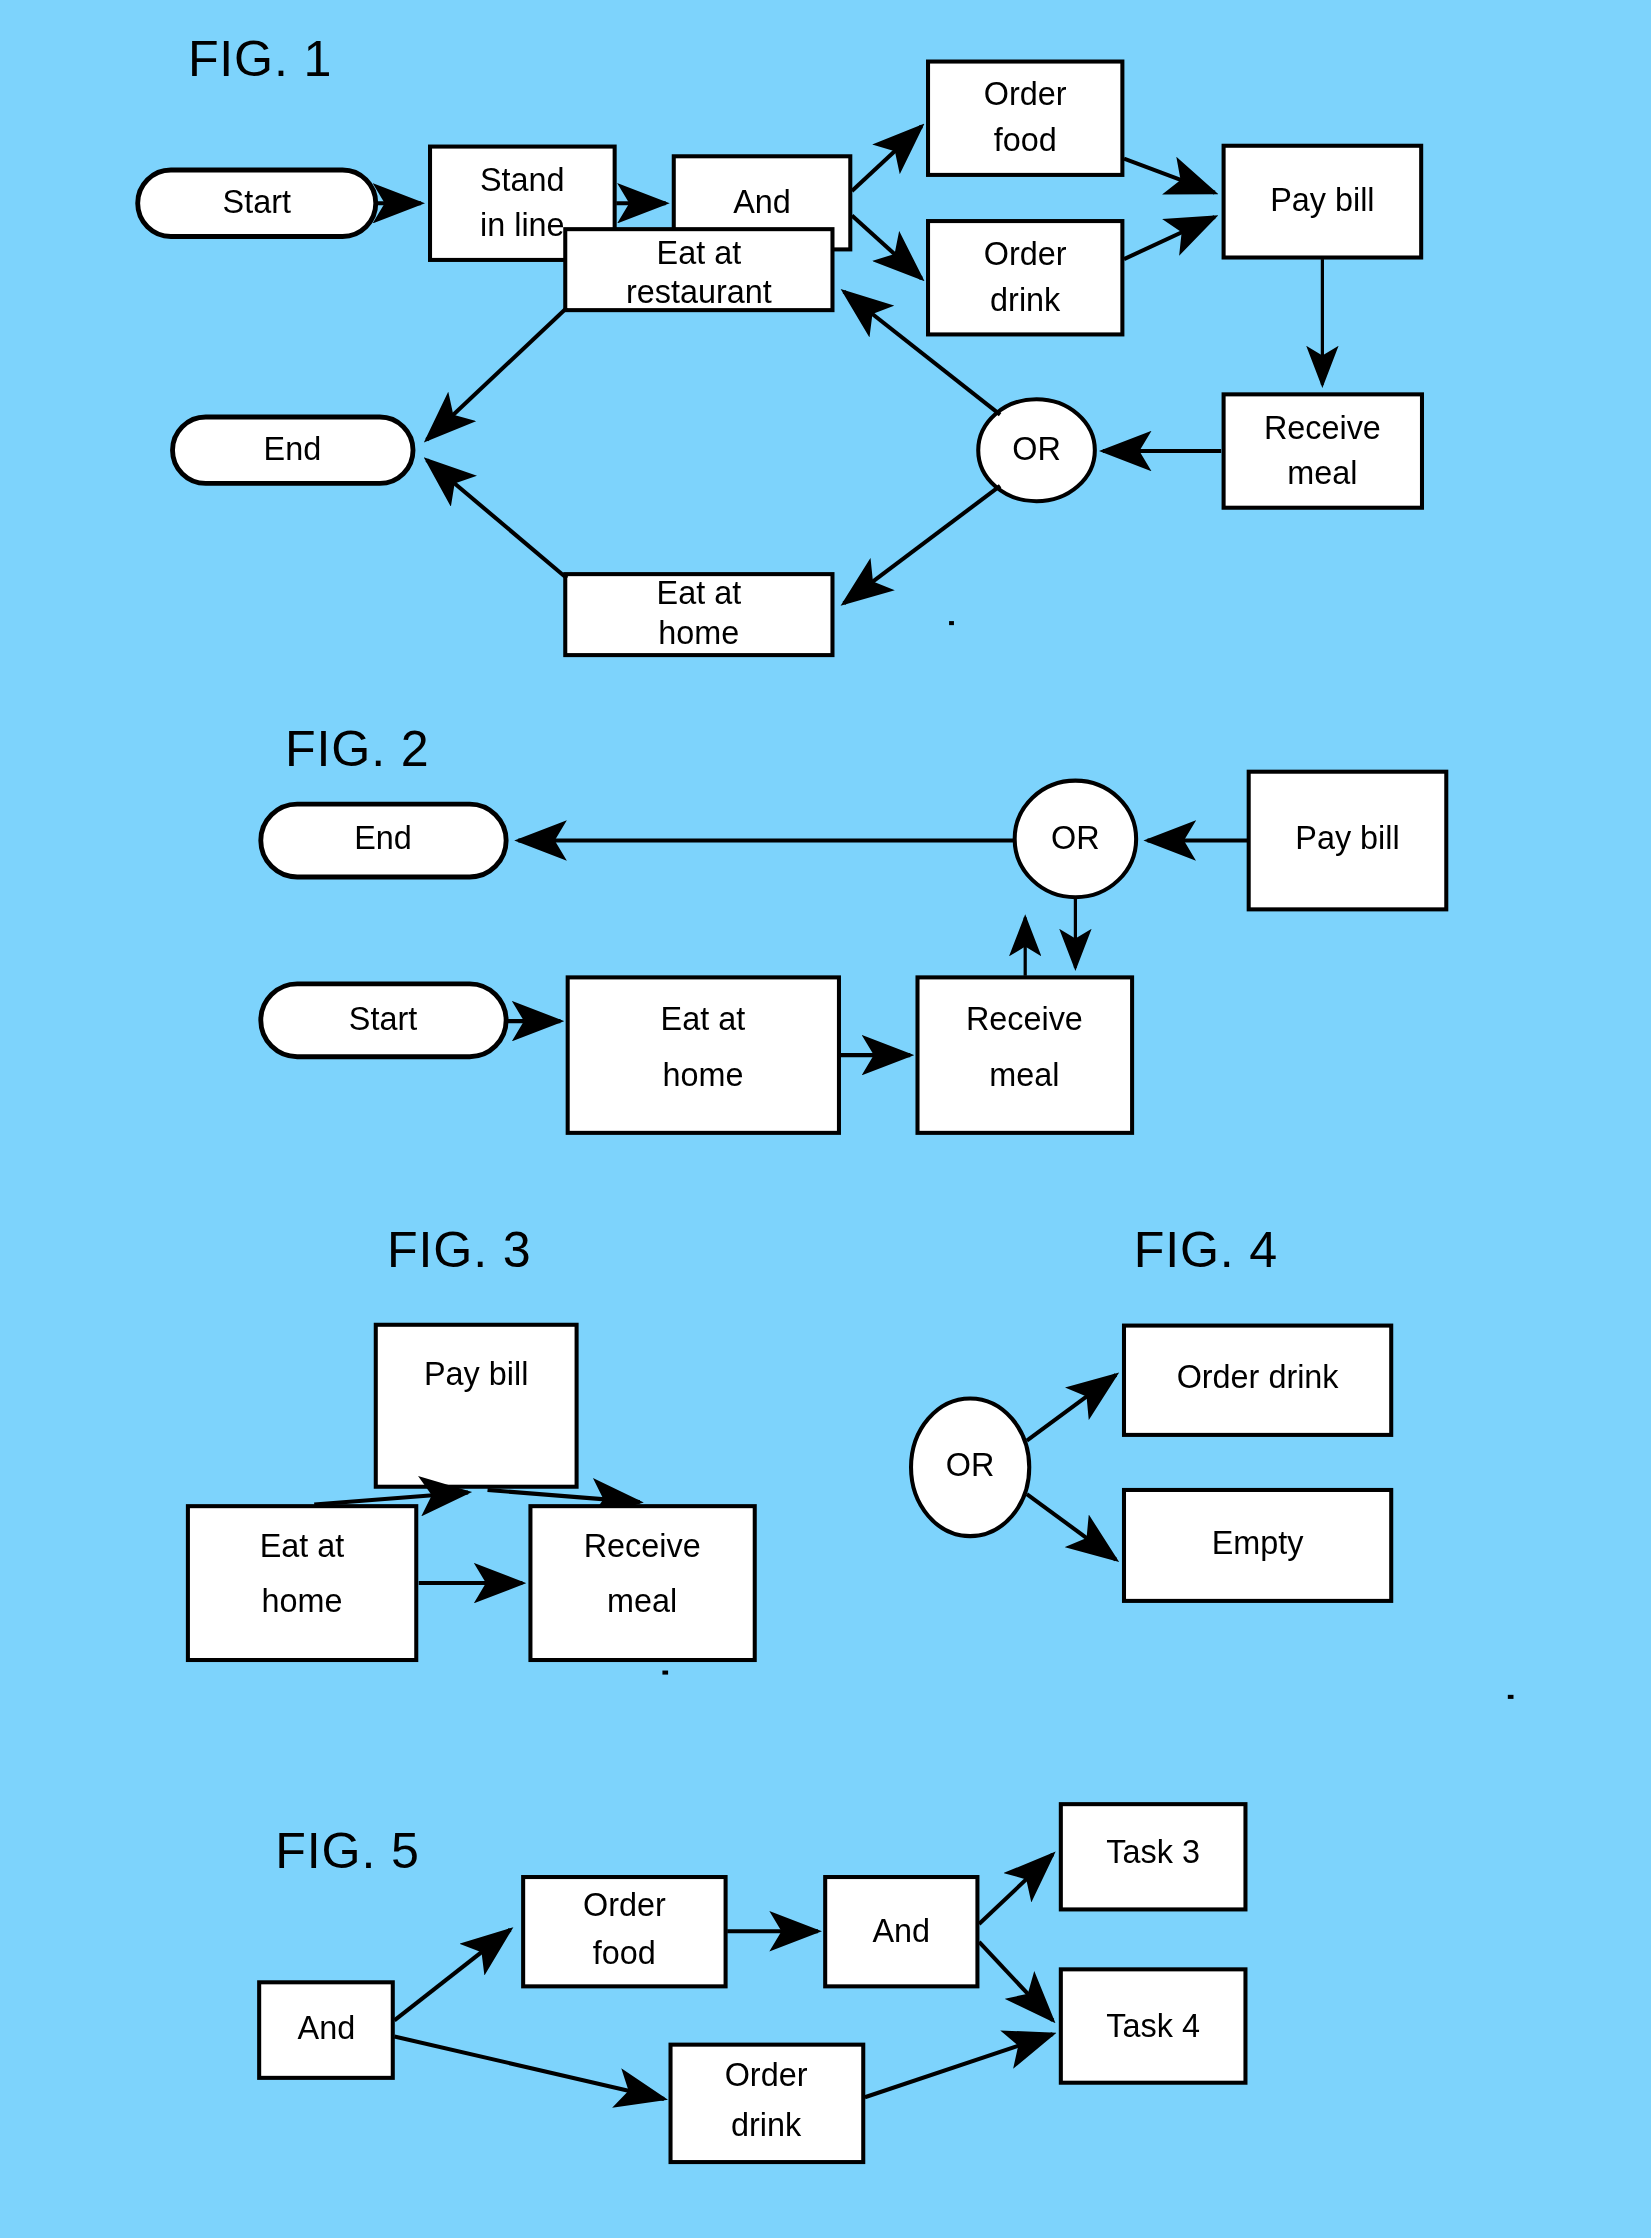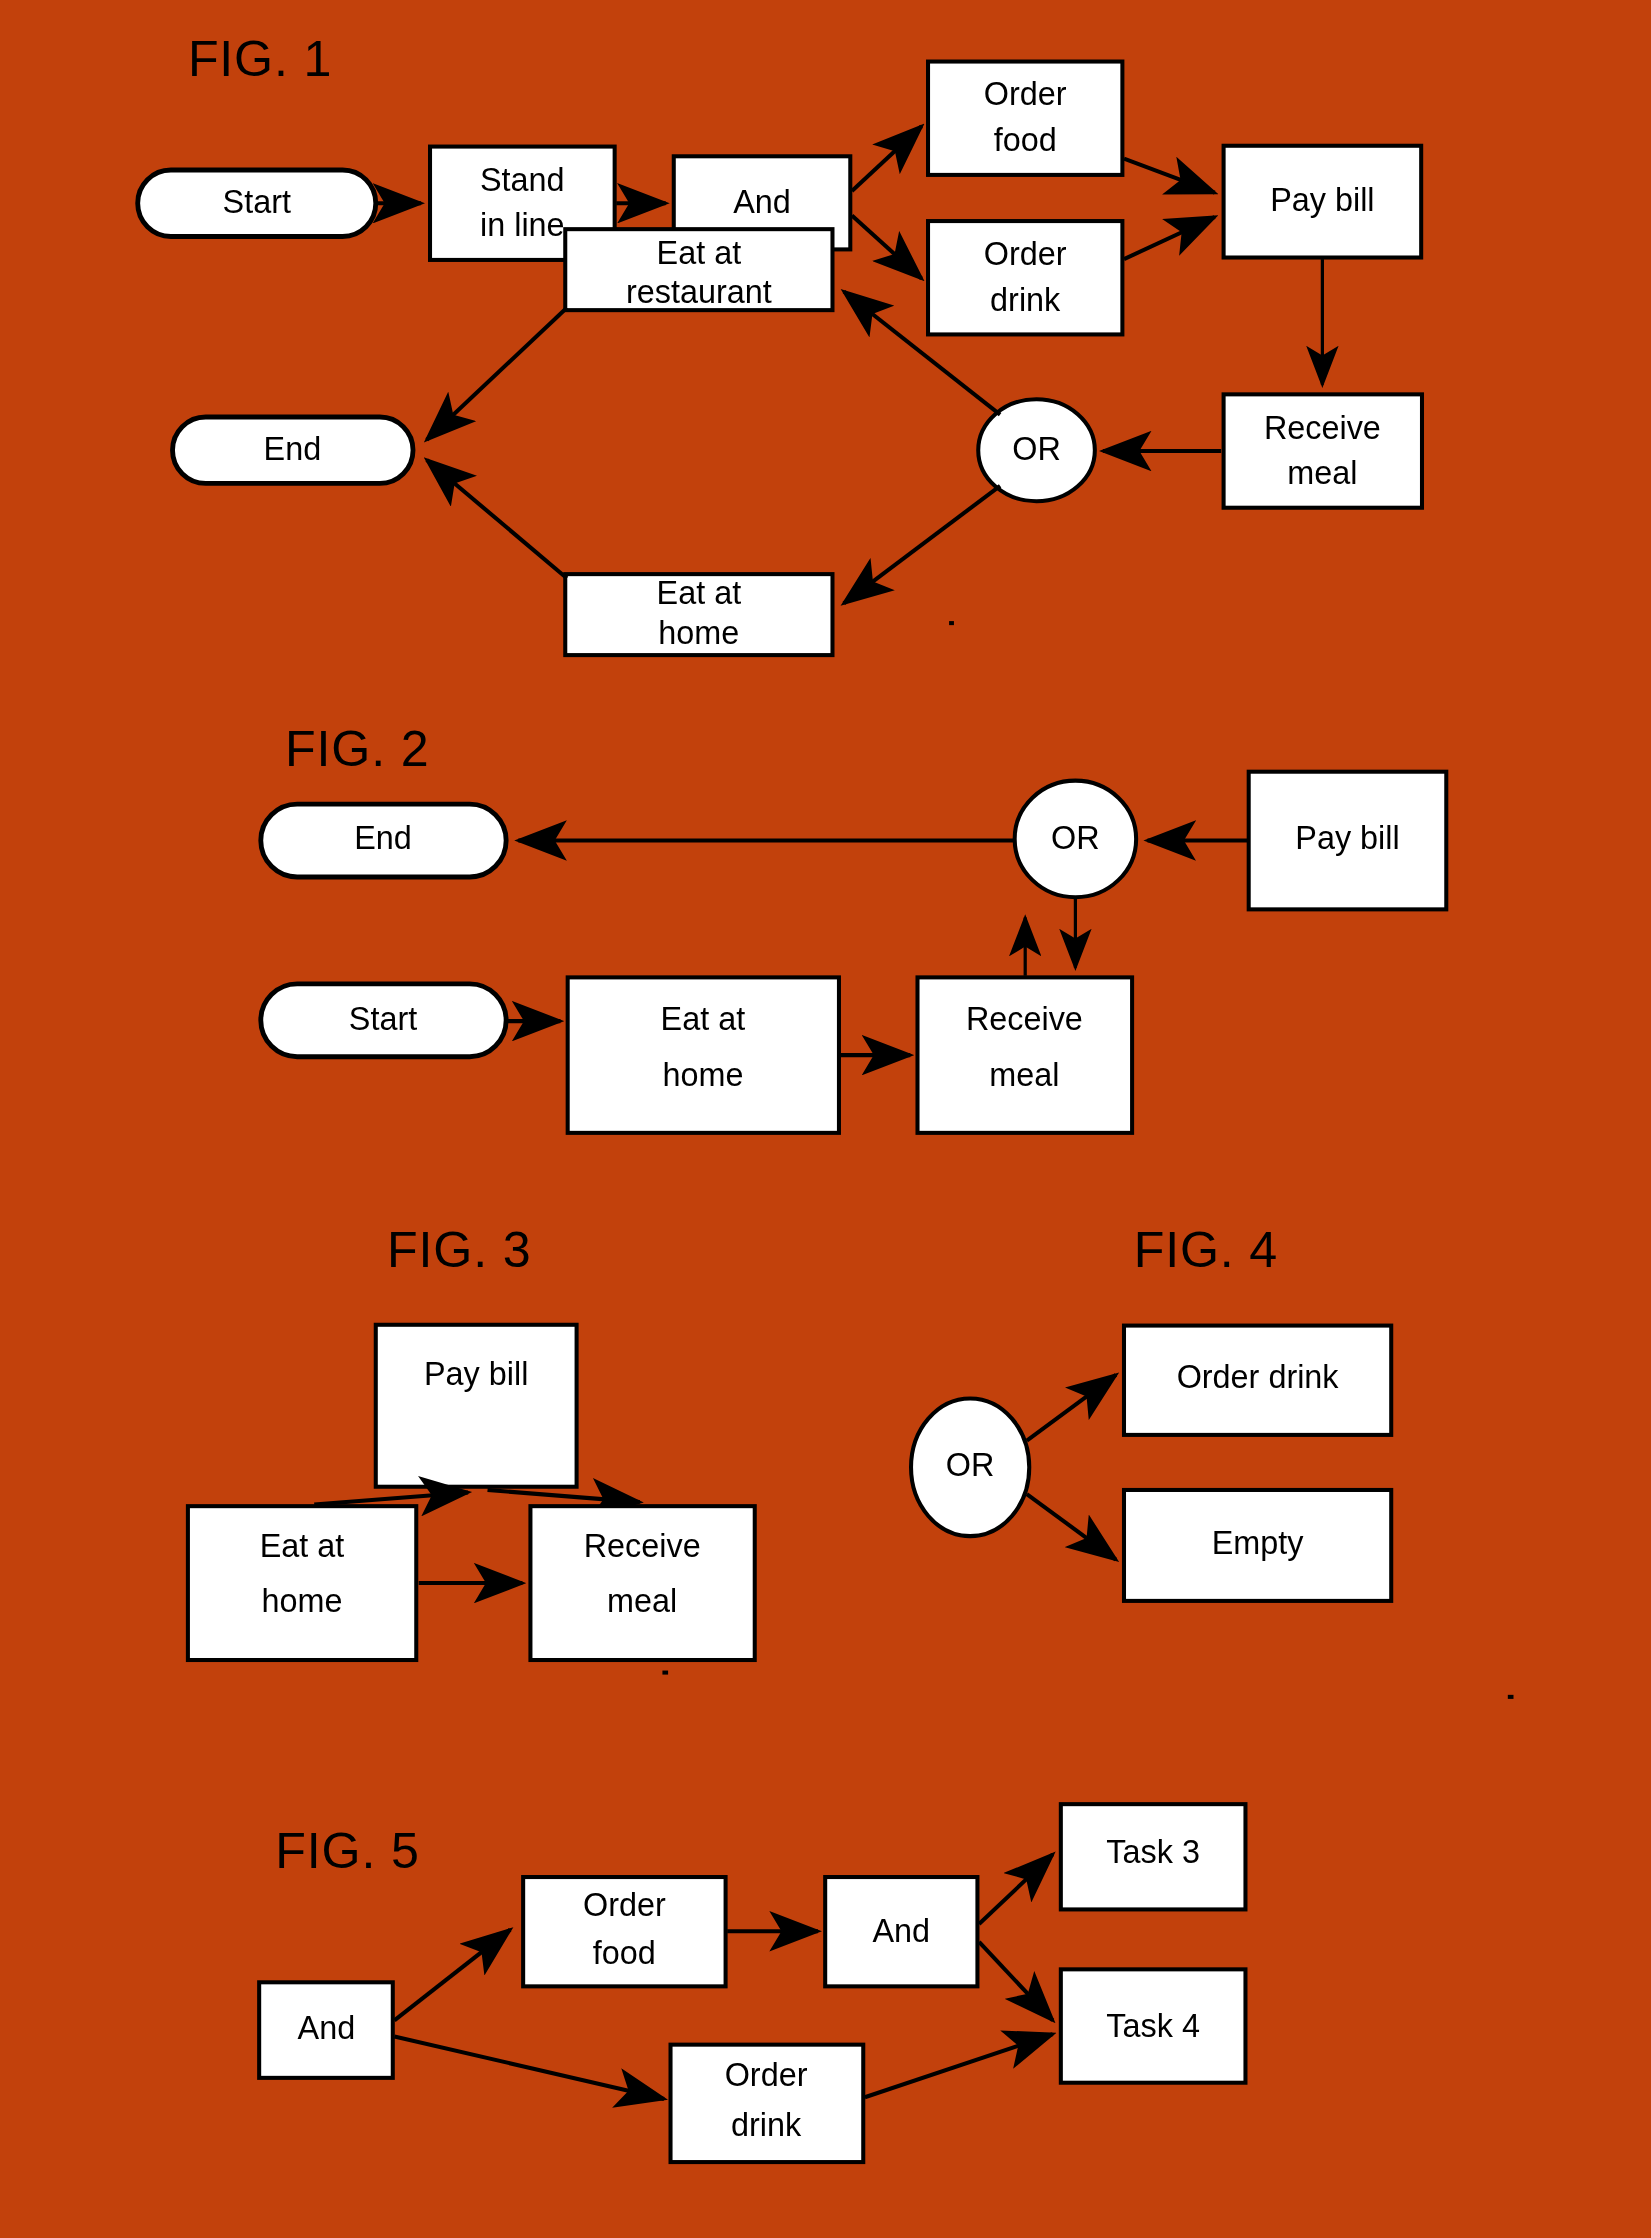--- a/index.html
+++ b/index.html
@@ -4,21 +4,21 @@
 <style>
   html, body {
     margin: 0;
     padding: 0;
     background: #ffffff;
   }
   #page {
     position: relative;
     width: 1652px;
     height: 2239px;
-    background: #c2410c;
+    background: #7dd3fc;
     overflow: hidden;
     font-family: "Liberation Sans", sans-serif;
   }
   svg.sheet {
     position: absolute;
     top: 0;
     left: 0;
     width: 1652px;
     height: 2239px;
     display: block;

